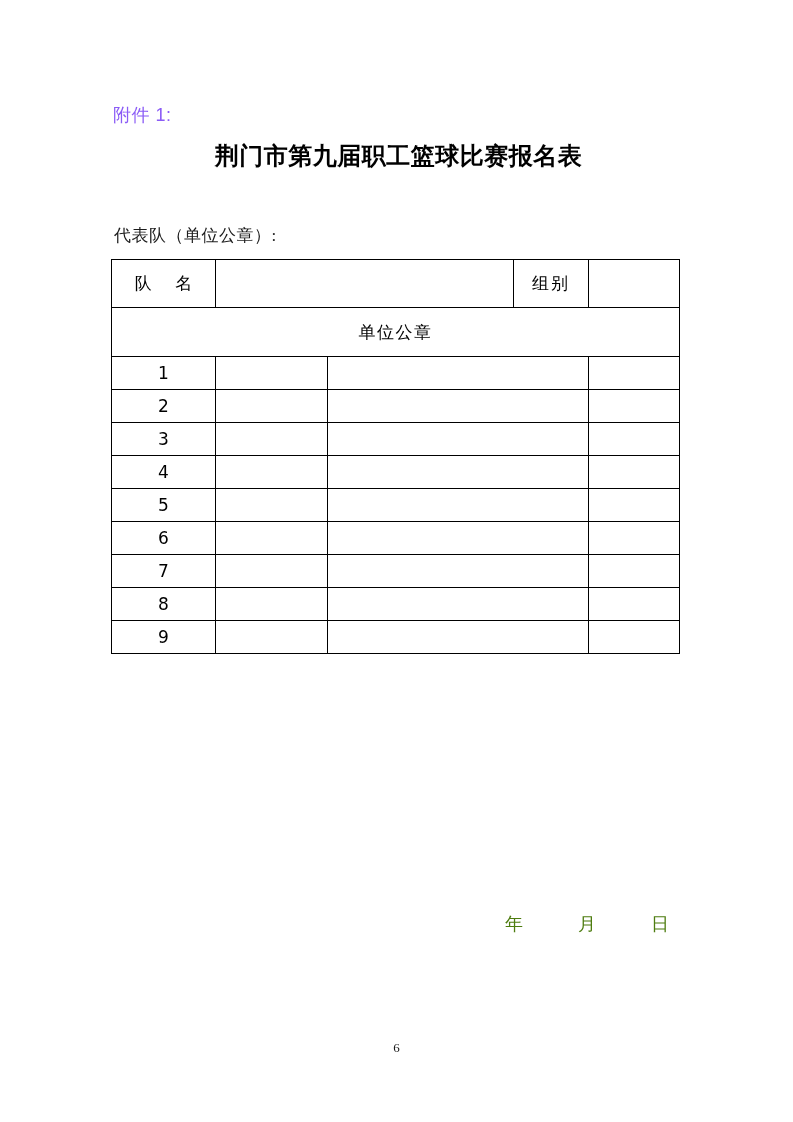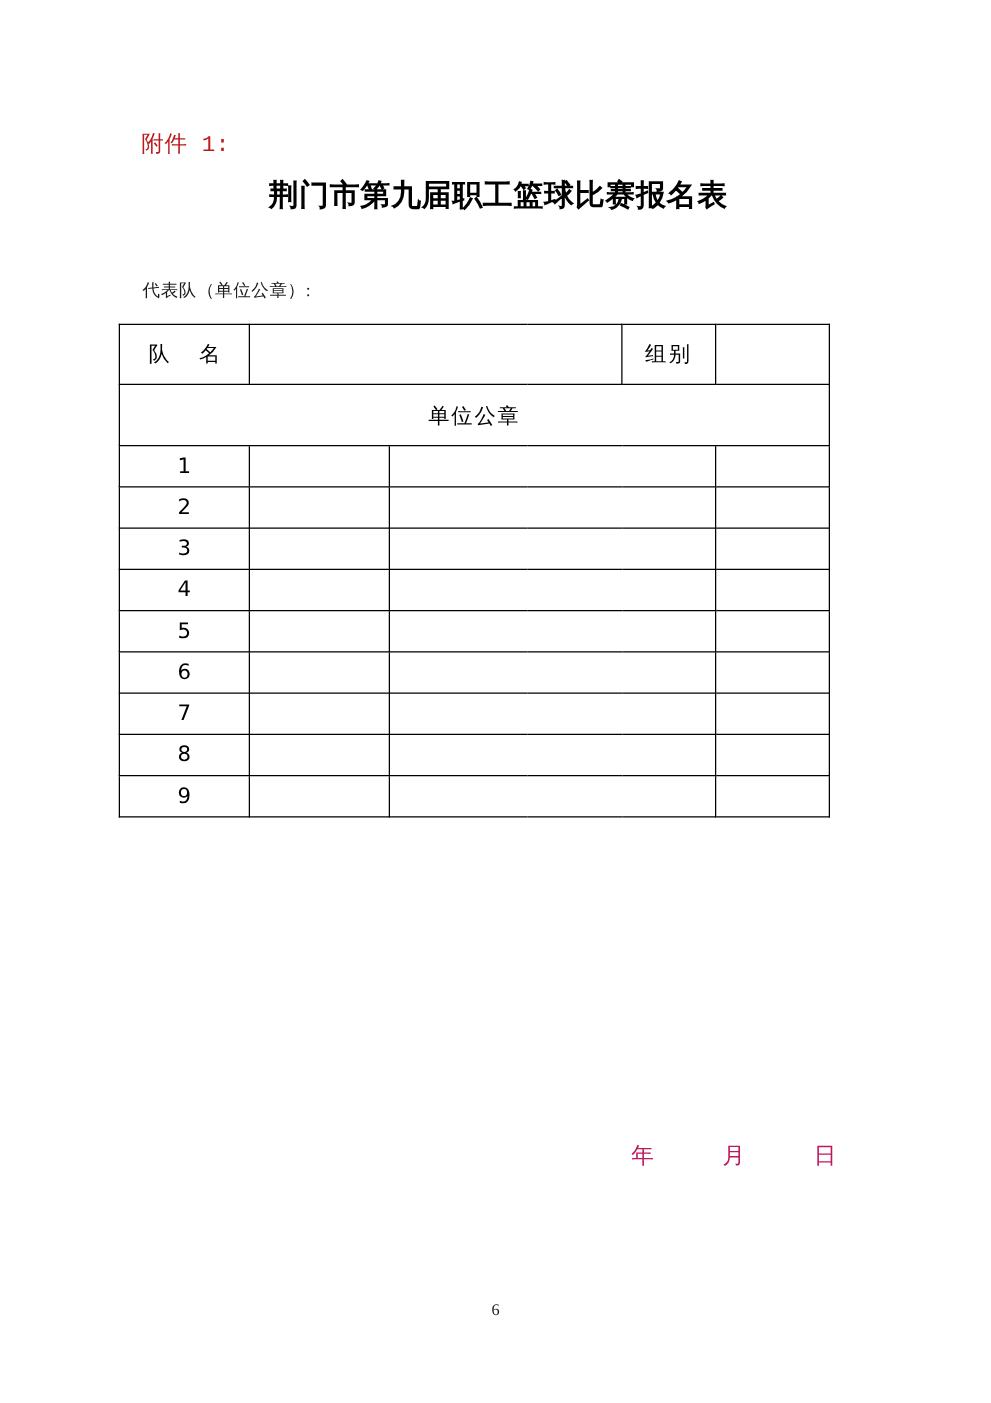--- a/index.html
+++ b/index.html
@@ -23,23 +23,23 @@
     height: 1122px;
   }
 
   
   .attach-label {
     position: absolute;
     left: 113px;
     top: 103px;
     font-size: 18px;
     letter-spacing: 0.5px;
-    color: #b91c1c;
-    white-space: nowrap;
-    font-family: Liberation Mono, monospace;
+    color: #8b5cf6;
+    white-space: nowrap;
+    font-family: Liberation Sans, sans-serif;
   }
 
   
   .doc-title {
     position: absolute;
     left: 0;
     top: 140px;
     width: 793px;
     text-align: center;
     font-size: 24px;
@@ -49,31 +49,31 @@
     font-family: "Liberation Serif", "DejaVu Serif", serif;
     padding-left: 4px;
     box-sizing: border-box;
   }
 
   
   .team-line {
     position: absolute;
     left: 114px;
     top: 224px;
-    font-size: 14px;
+    font-size: 17px;
     letter-spacing: 0.5px;
     color: #1b1b1b;
     white-space: nowrap;
     font-family: "Liberation Serif", "DejaVu Serif", serif;
   }
 
   
   .form-table {
     position: absolute;
-    left: 95px;
+    left: 111px;
     top: 259px;
     width: 568px;
     border-collapse: collapse;
     table-layout: fixed;
     padding-left: 36px;
   }
   .form-table td {
     border: 1px solid #000000;
     padding: 0;
     text-align: center;
@@ -141,21 +141,21 @@
     white-space: nowrap;
     font-family: "Liberation Serif", "DejaVu Serif", serif;
   }
 
   
   .date-line {
     position: absolute;
     left: 505px;
     top: 912px;
     font-size: 18px;
-    color: #be185d;
+    color: #4d7c0f;
     white-space: nowrap;
     font-family: "Liberation Serif", "DejaVu Serif", serif;
   }
   .date-line span { display: inline-block; }
   .date-gap { width: 46px; }
 
   
   .page-number {
     position: absolute;
     left: 0;

